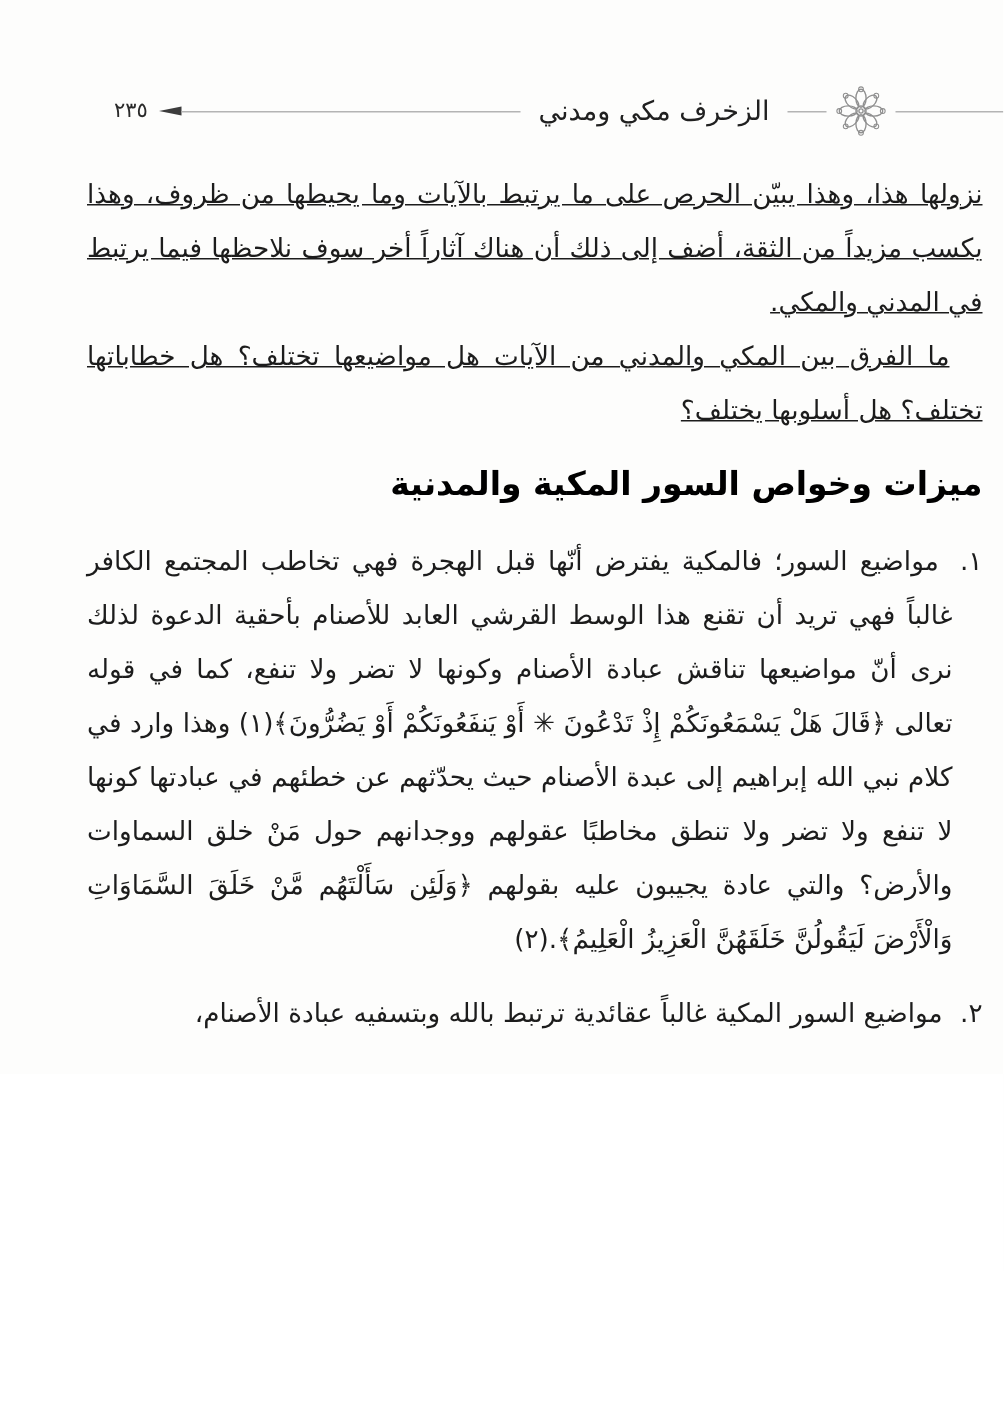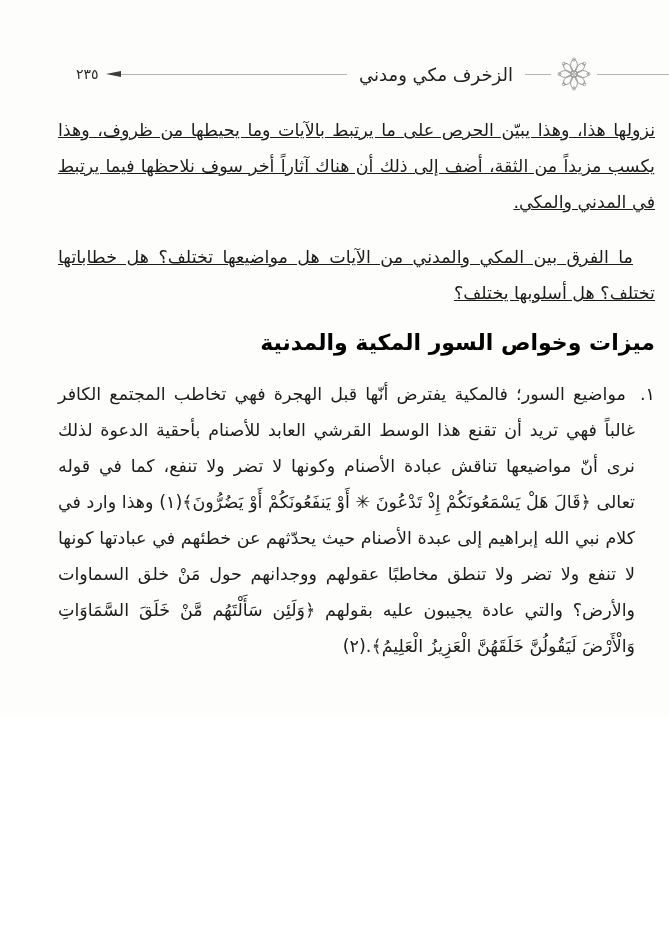--- a/index.html
+++ b/index.html
@@ -36,21 +36,21 @@
     padding:0 12px;
   }
   .rosette { margin:0 3px; display:block; }
   
   .bodytext {
     position:absolute; top:112px; right:14px; left:58px;
     font-size:17.5px; line-height:36px;
     text-align:justify;
   }
   .bodytext p { margin:0;text-decoration:underline; }
-  .bodytext p.indent { text-indent:22px;margin-top:19px; }
+  .bodytext p.indent { text-indent:22px; }
   .section-heading {
     font-size:22px; font-weight:bold; color:#000;
     margin:15px 0 16px; text-align:right;
     line-height:34px;
   }
   .li {
     margin-right:20px;
     text-indent:-20px;
   }
   .li + .li { margin-top:13px; }
@@ -107,20 +107,21 @@
     <span class="rule edge"></span>
   </div>
 
   <div class="bodytext">
     <p>نزولها هذا، وهذا يبيّن الحرص على ما يرتبط بالآيات وما يحيطها من ظروف، وهذا يكسب مزيداً من الثقة، أضف إلى ذلك أن هناك آثاراً أخر سوف نلاحظها فيما يرتبط في المدني والمكي.</p>
     <p class="indent">ما الفرق بين المكي والمدني من الآيات هل مواضيعها تختلف؟ هل خطاباتها تختلف؟ هل أسلوبها يختلف؟</p>
     <h2 class="section-heading">ميزات وخواص السور المكية والمدنية</h2>
 
     <div class="list">
       <div class="li"><span class="marker">١.</span> <span>مواضيع السور؛ فالمكية يفترض أنّها قبل الهجرة فهي تخاطب المجتمع الكافر غالباً فهي تريد أن تقنع هذا الوسط القرشي العابد للأصنام بأحقية الدعوة لذلك نرى أنّ مواضيعها تناقش عبادة الأصنام وكونها لا تضر ولا تنفع، كما في قوله تعالى ﴿قَالَ هَلْ يَسْمَعُونَكُمْ إِذْ تَدْعُونَ ✳ أَوْ يَنفَعُونَكُمْ أَوْ يَضُرُّونَ﴾(١) وهذا وارد في كلام نبي الله إبراهيم إلى عبدة الأصنام حيث يحدّثهم عن خطئهم في عبادتها كونها لا تنفع ولا تضر ولا تنطق مخاطبًا عقولهم ووجدانهم حول مَنْ خلق السماوات والأرض؟ والتي عادة يجيبون عليه بقولهم ﴿وَلَئِن سَأَلْتَهُم مَّنْ خَلَقَ السَّمَاوَاتِ وَالْأَرْضَ لَيَقُولُنَّ خَلَقَهُنَّ الْعَزِيزُ الْعَلِيمُ﴾.(٢)</span></div>
+      <div class="li"><span class="marker">٢.</span> <span>مواضيع السور المكية غالباً عقائدية ترتبط بالله وبتسفيه عبادة الأصنام،</span></div>
     </div>
   </div>
 
   <div class="foot">
     <div class="foot-sep"></div>
     <div class="footnote">(١) الشعراء ٧٢ـ ٧٣.</div>
     <div class="footnote">(٢) الزخرف / ٩.</div>
   </div>
 
 </div>

